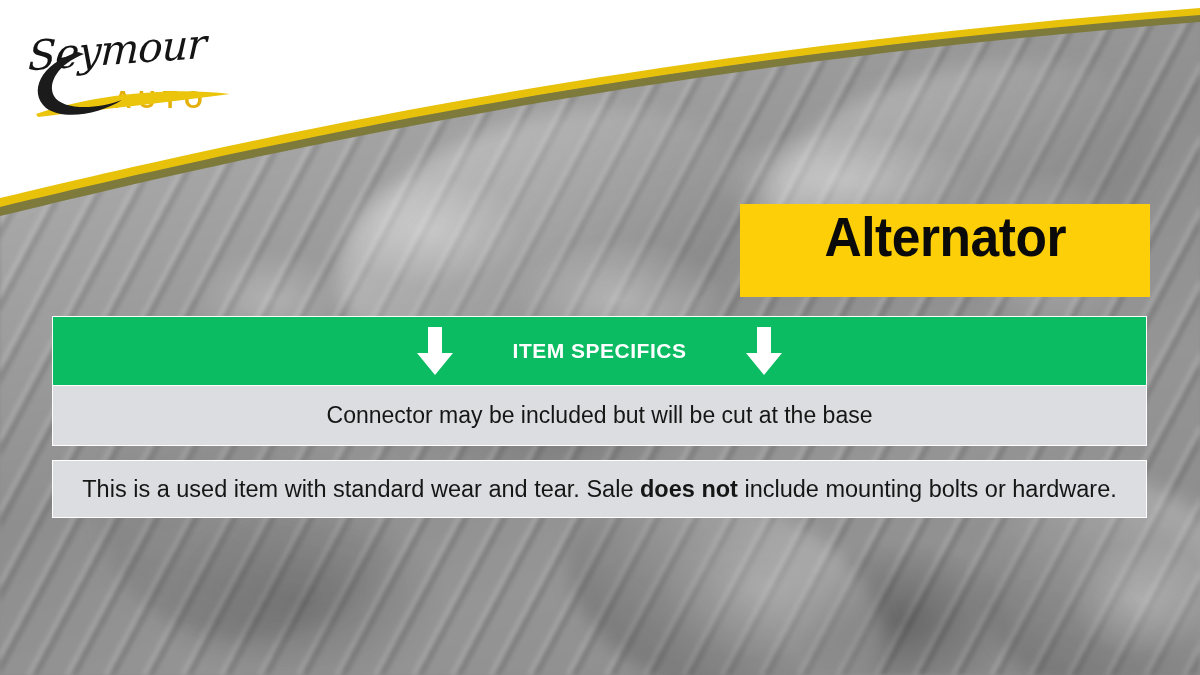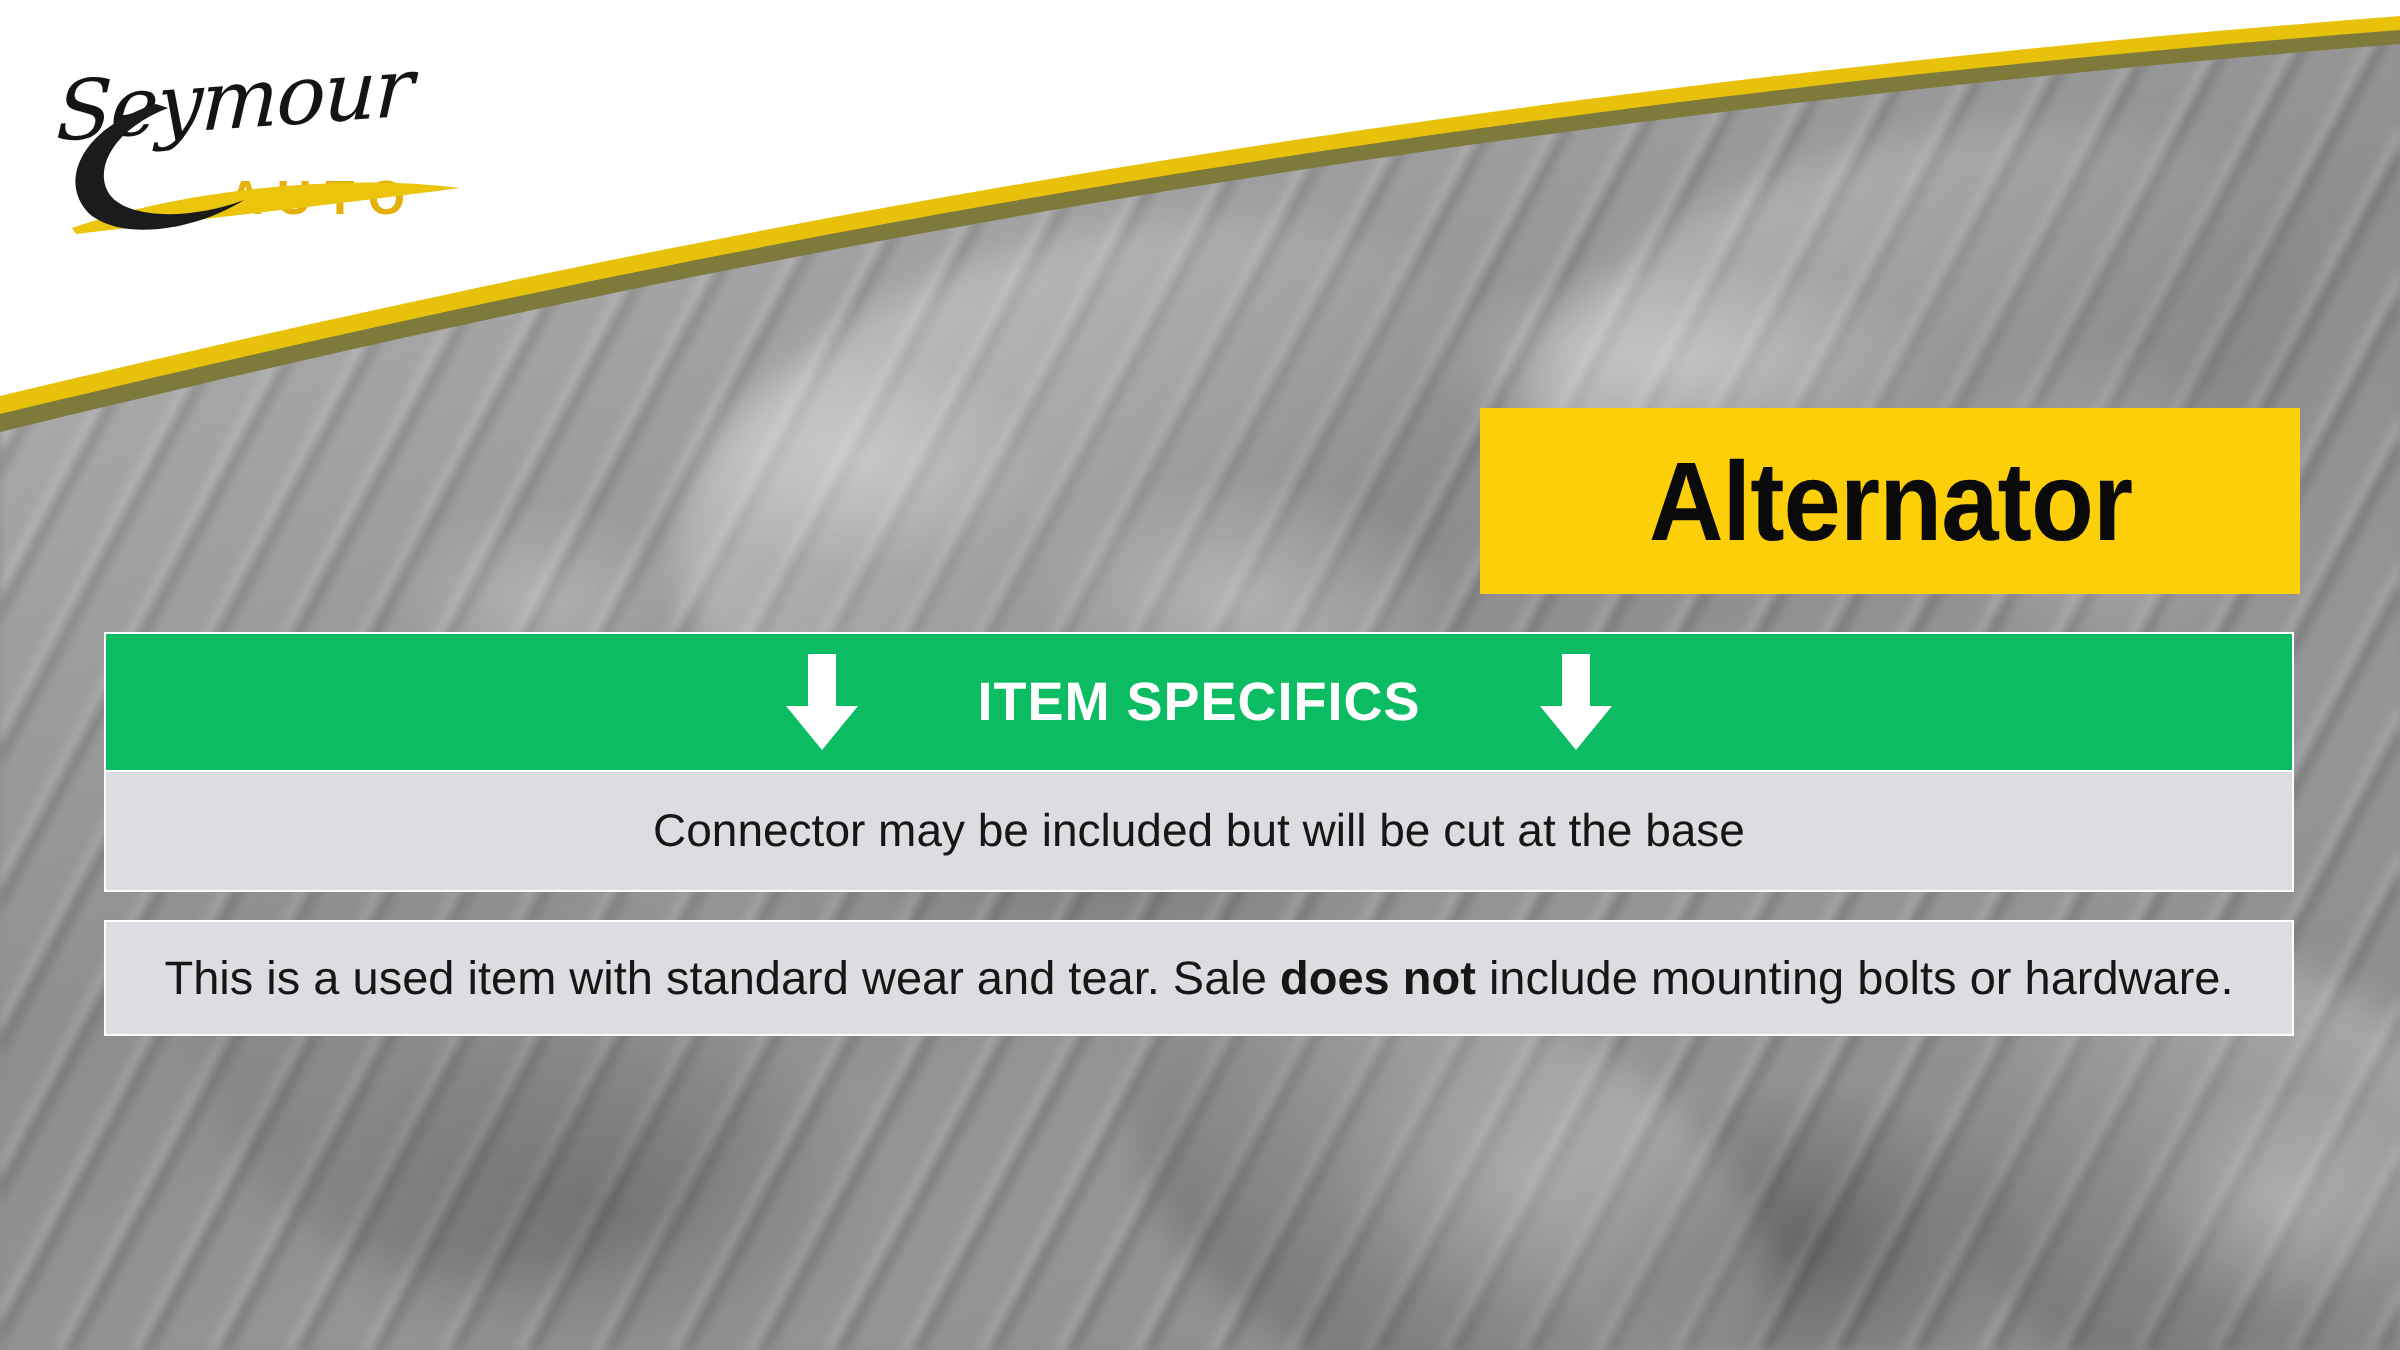--- a/index.html
+++ b/index.html
@@ -73,21 +73,21 @@
     color:#E5B00A;
     letter-spacing:7px;
   }
 
   
   .title-banner {
     position:absolute;
     left:740px; top:204px;
     width:410px; height:93px;
     background:#FCCF08;
-    display:flex; align-items:center; justify-content:center;
+    display:flex; align-items:flex-start; justify-content:center;
   }
   .title-text {
     font-family:"Liberation Sans Narrow","Liberation Sans", sans-serif;
     font-weight:bold;
     font-size:56px;
     color:#0a0a0a;
     letter-spacing:-0.5px;
     transform:scaleX(.92);
     white-space:nowrap;
   }
@@ -102,21 +102,21 @@
     position:relative;
     height:70px;
     background:#0BBC62;
     border:1px solid #ffffff;
     display:flex; align-items:center; justify-content:center;
     gap:58px;
   }
   .panel-head-text {
     font-family:"Liberation Sans", sans-serif;
     font-weight:bold;
-    font-size:27px;
+    font-size:21px;
     color:#ffffff;
     letter-spacing:.5px;
     white-space:nowrap;
   }
   .arrow-down { width:40px; height:52px; display:block; flex:none; }
 
   .panel-row {
     background:#DCDDE1;
     border:1px solid #ffffff;
     border-top:none;

